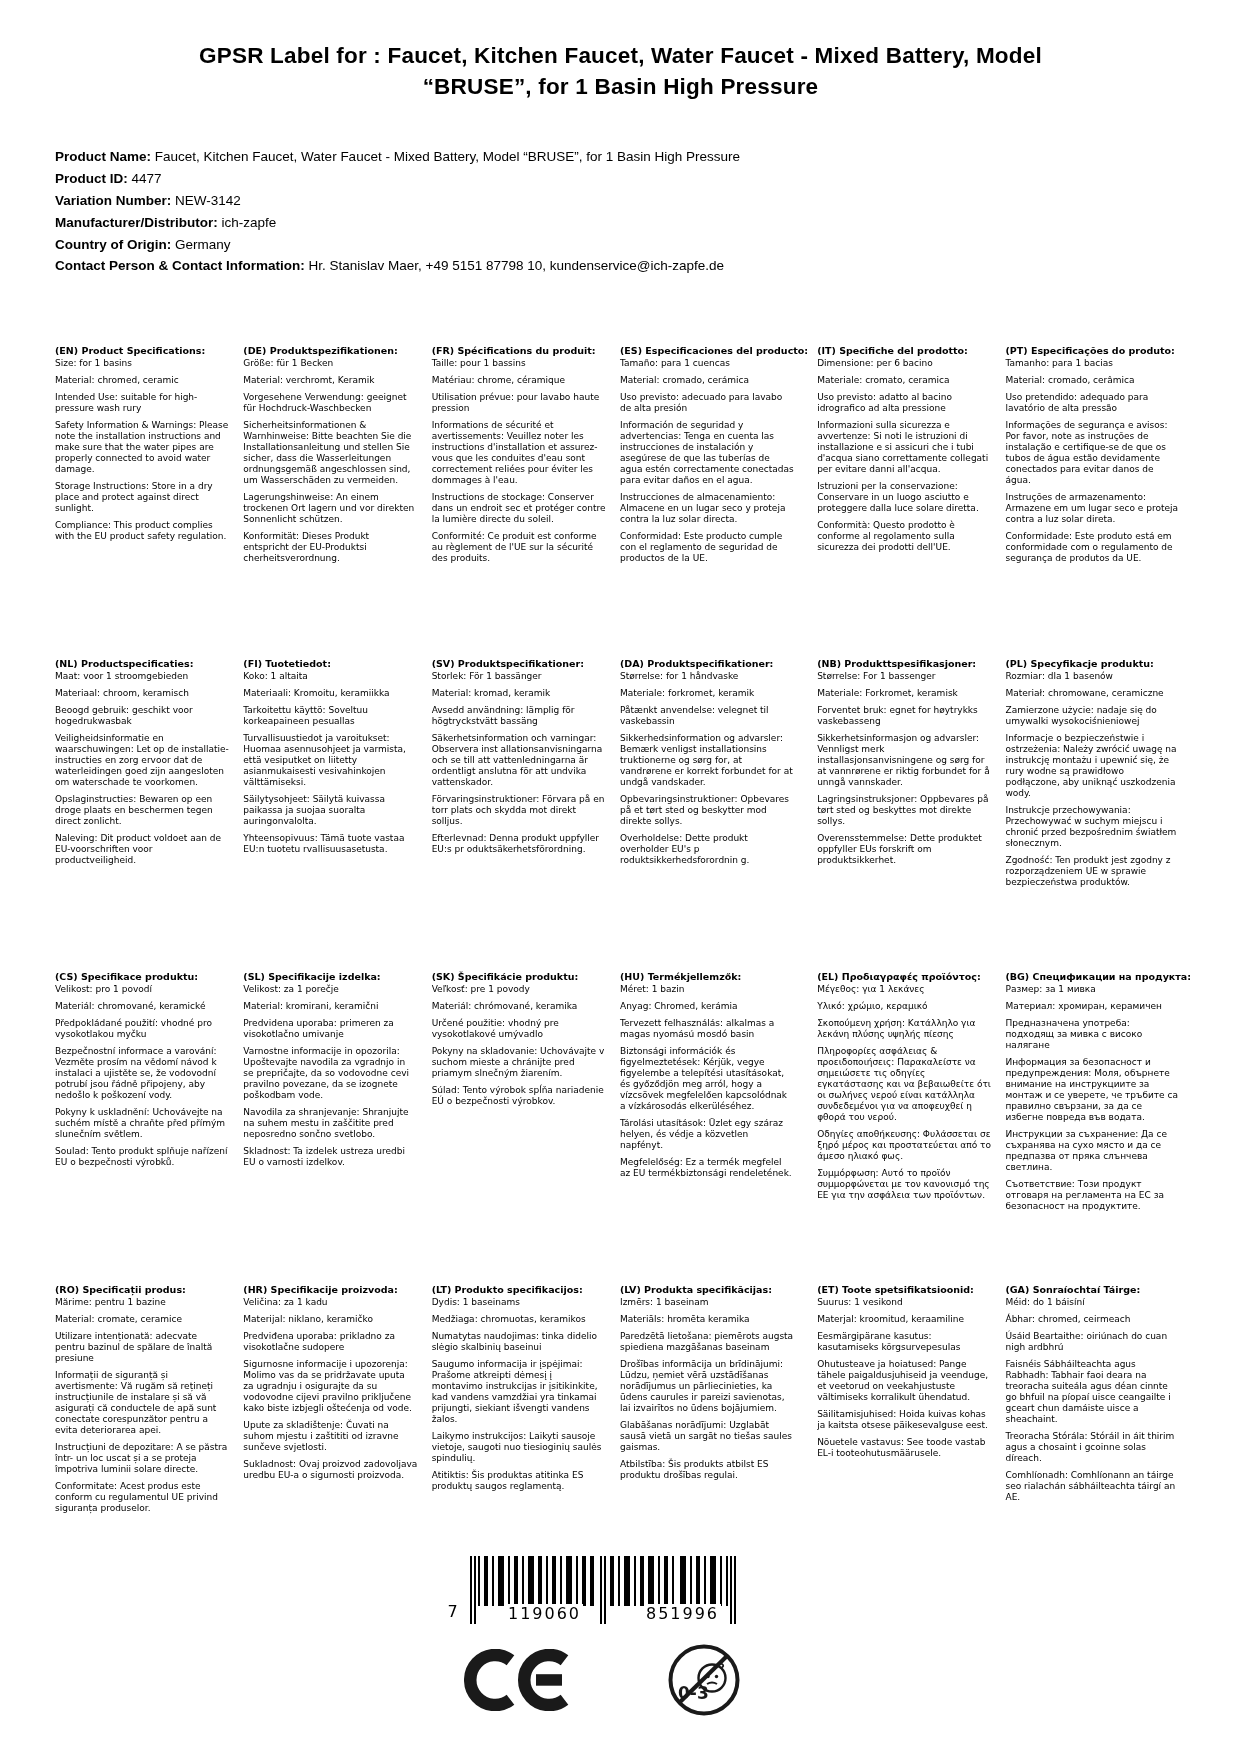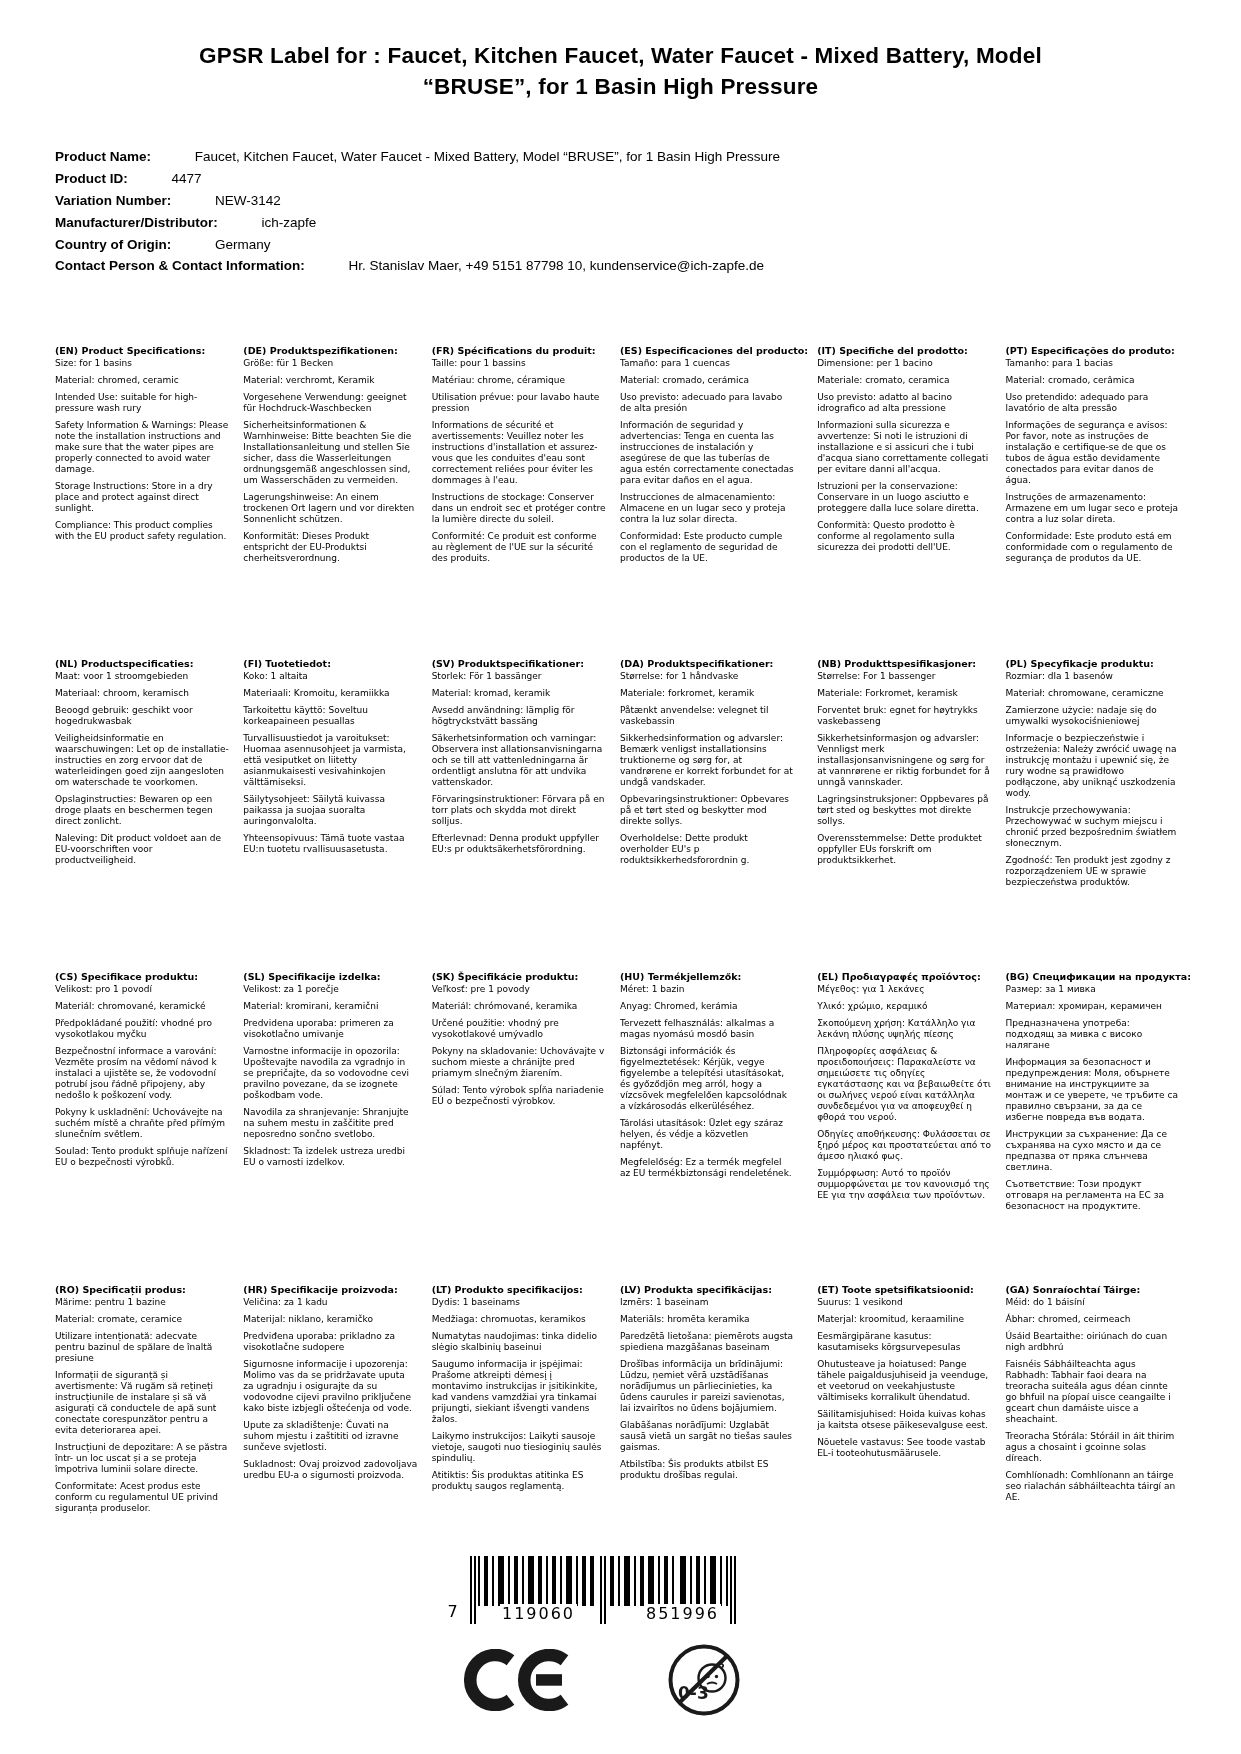--- a/index.html
+++ b/index.html
@@ -25,21 +25,21 @@
   }
 
   .header-info {
     margin: 44px 55px 0 55px;
     font-family: "Liberation Sans", sans-serif;
     font-size: 13.5px;
     line-height: 1.62;
   }
   .header-row { white-space: nowrap; }
   .hl { font-weight: bold; }
-  .hv { font-weight: normal; margin-left: 40px; }
+  .hv { font-weight: normal; }
 
   .specs-grid {
     margin: 68px 50px 0 55px;
     display: grid;
     grid-template-columns: repeat(6, 1fr);
     grid-template-rows: 313px 313px 313px auto;
     column-gap: 9px;
   }
   .spec-block { overflow: visible; }
   .block-heading {
@@ -73,21 +73,21 @@
   }
   .barcode-group {
     position: absolute;
     top: 48px;
     width: 122px;
     text-align: center;
     font-size: 16px;
     letter-spacing: 2px;
   }
   .barcode-group span { background: #fff; padding: 0 2px; }
-  .bg-left { left: 8px; }
+  .bg-left { left: 14px; }
   .bg-right { left: 152px; }
 
   .marks-row {
     display: flex;
     justify-content: center;
     align-items: center;
     gap: 96px;
     margin-top: 16px;
     transform: translateX(-18px);
   }
@@ -172,21 +172,21 @@
           <p class="spec-par">Uso previsto: adecuado para lavabo de alta presión</p>
           <p class="spec-par">Información de seguridad y advertencias: Tenga en cuenta las instrucciones de instalación y asegúrese de que las tuberías de agua estén correctamente conectadas para evitar daños en el agua.</p>
           <p class="spec-par">Instrucciones de almacenamiento: Almacene en un lugar seco y proteja contra la luz solar directa.</p>
           <p class="spec-par">Conformidad: Este producto cumple con el reglamento de seguridad de productos de la UE.</p>
         </div>
     </div>
 
     <div class="spec-block">
       <div class="block-heading">(IT) Specifiche del prodotto:</div>
       <div class="block-body">
-          <p class="spec-par">Dimensione: per 1 bacino</p>
+          <p class="spec-par">Dimensione: per 6 bacino</p>
           <p class="spec-par">Materiale: cromato, ceramica</p>
           <p class="spec-par">Uso previsto: adatto al bacino idrografico ad alta pressione</p>
           <p class="spec-par">Informazioni sulla sicurezza e avvertenze: Si noti le istruzioni di installazione e si assicuri che i tubi d'acqua siano correttamente collegati per evitare danni all'acqua.</p>
           <p class="spec-par">Istruzioni per la conservazione: Conservare in un luogo asciutto e proteggere dalla luce solare diretta.</p>
           <p class="spec-par">Conformità: Questo prodotto è conforme al regolamento sulla sicurezza dei prodotti dell'UE.</p>
         </div>
     </div>
 
     <div class="spec-block">
       <div class="block-heading">(PT) Especificações do produto:</div>

